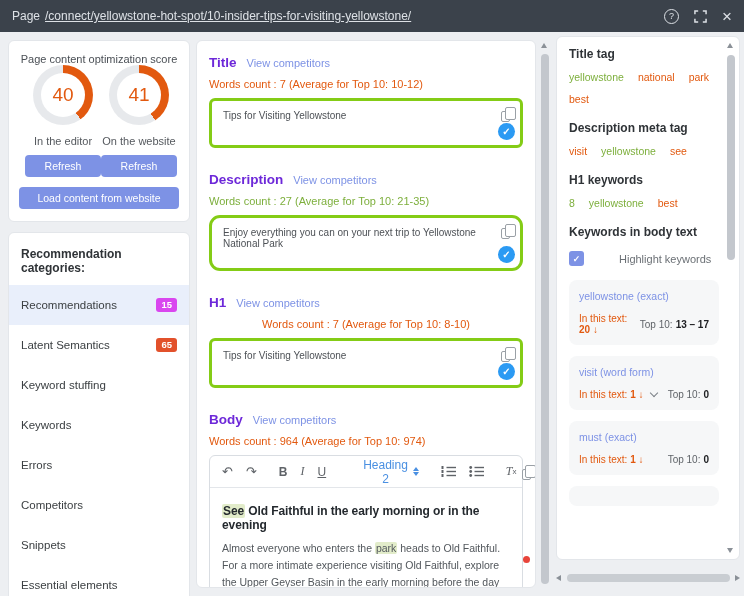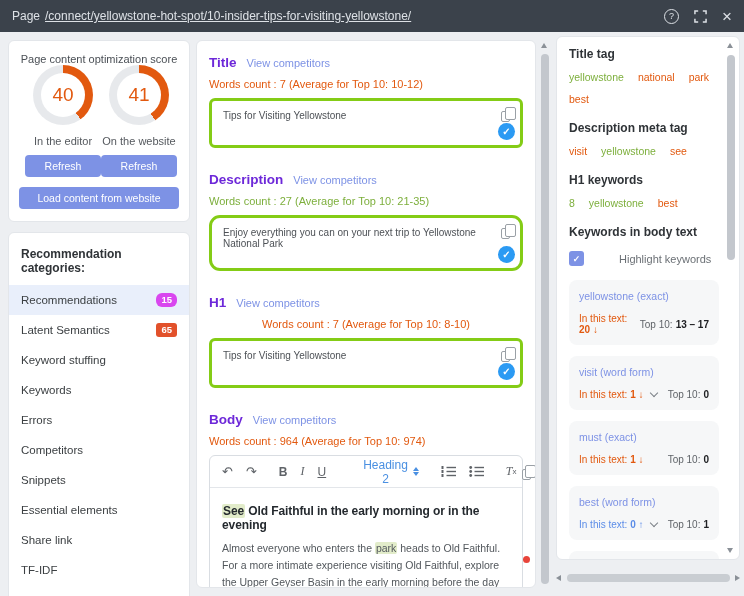--- a/index.html
+++ b/index.html
@@ -33,21 +33,21 @@
                  justify-content:center; font-size:19px; color:#e2590f; }
   .gauge-label { font-size:11px; color:#55595e; margin:10px 0 8px; white-space:nowrap; }
   .btn { background:#7d92e5; color:#fff; border:none; border-radius:4px; font-size:10.5px; height:22px;
          cursor:pointer; font-family:inherit; }
   .btn.g-btn { width:76px; }
   .btn.wide { width:100%; margin-top:10px; }
 
   
   .cat-card { padding:10px 0 8px; }
   .cat-header { font-size:12px; font-weight:bold; color:#2f3337; padding:4px 12px 10px; }
-  .cat-item { height:30px; display:flex; align-items:center; justify-content:space-between; padding:0 12px;
+  .cat-item { height:40px; display:flex; align-items:center; justify-content:space-between; padding:0 12px;
               font-size:11.5px; color:#3c4043; cursor:pointer; }
   .cat-item.selected { background:#e9effb; }
   .badge { color:#fff; font-size:9.5px; font-weight:bold; border-radius:3px; padding:2px 5px; line-height:1; }
 
   
   .mid-card { position:absolute; left:196px; top:8px; width:340px; height:548px; padding:14px 12px;
               overflow:hidden; }
   .section { margin-bottom:24px; }
   .sec-head { display:flex; align-items:baseline; gap:10px; margin-bottom:8px; }
   .sec-title { font-size:13.5px; font-weight:bold; color:#6d28d9; }
@@ -167,21 +167,21 @@
           <button class="btn g-btn">Refresh</button>
         </div>
       </div>
       <button class="btn wide">Load content from website</button>
     </div>
 
     <div class="card cat-card">
       <div class="cat-header">Recommendation categories:</div>
       <div class="cat-item selected">
         <span>Recommendations</span>
-        <span class="badge" style="background: #d946ef; border-radius: 6px;">15</span>
+        <span class="badge" style="background: #d946ef;">15</span>
       </div>
       <div class="cat-item">
         <span>Latent Semantics</span>
         <span class="badge" style="background: rgb(226, 81, 43);">65</span>
       </div>
       <div class="cat-item">
           <span>Keyword stuffing</span>
         </div>
       <div class="cat-item">
           <span>Keywords</span>
@@ -383,30 +383,20 @@
 
     <div class="kw-card">
       <div class="kw-name">must (exact)</div>
       <div class="kw-row">
         <span class="kw-left" style="color: rgb(226, 89, 15);"><span>In this text:</span> <b>1</b> <span>↓</span></span>
 
         <span class="kw-right"><span>Top 10:</span><b>0</b></span>
       </div>
     </div>
 
-    <div class="kw-card">
-      <div class="kw-name">best (word form)</div>
-      <div class="kw-row">
-        <span class="kw-left" style="color: rgb(92, 141, 232);"><span>In this text:</span> <b>0</b> <span>↑</span></span>
-        <span class="chev-wrap chev-down">
-            <i class="chev"></i>
-          </span>
-        <span class="kw-right"><span>Top 10:</span><b>1</b></span>
-      </div>
-    </div>
 
     <div class="kw-card">
       
       
       
     </div>
 
     <div class="right-vscroll">
       <span class="arrow-up tri-up"></span>
       <span class="thumb"></span>

